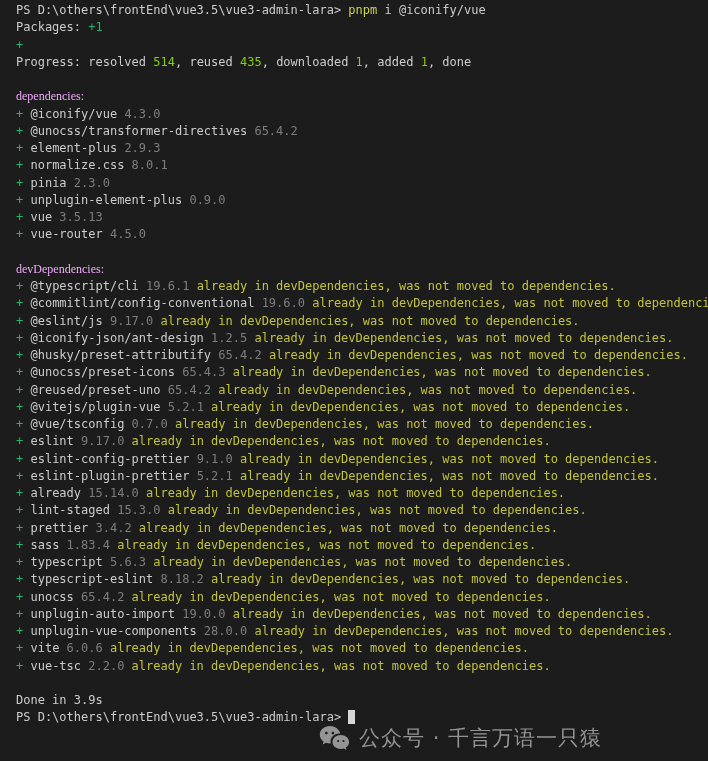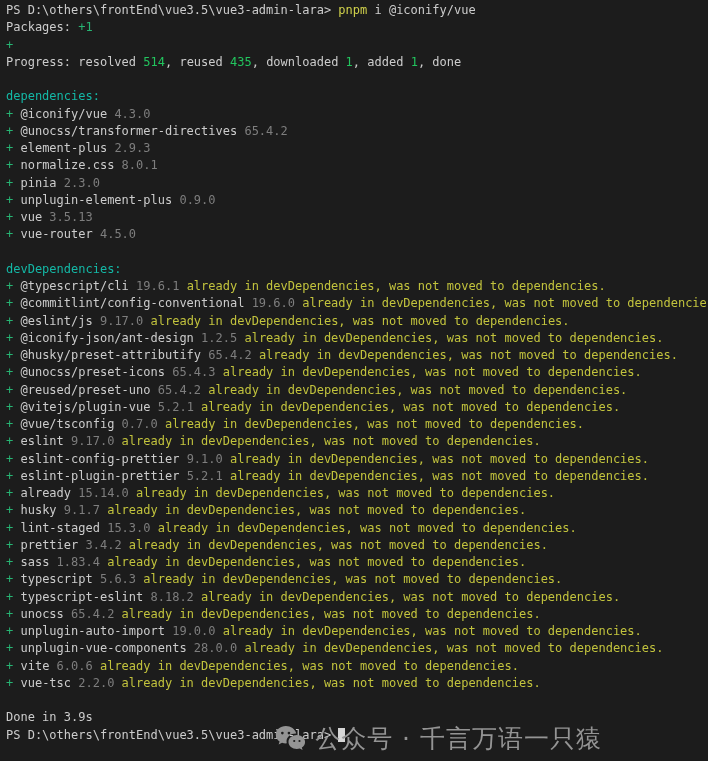--- a/index.html
+++ b/index.html
@@ -9,54 +9,54 @@
     width: 708px;
     height: 761px;
     overflow: hidden;
   }
   .terminal {
     position: relative;
     width: 616px;
     height: 761px;
     background: #1c1c1c;
     box-sizing: border-box;
-    padding: 2px 0 0 6px;
+    padding: 2px 0 0 16px;
     font-family: "DejaVu Sans Mono", "Liberation Mono", monospace;
     font-size: 12px;
     line-height: 17.25px;
     color: #cccccc;
   }
   .line {
     white-space: pre;
     height: 17.25px;
   }
   .c-fg     { color: #cccccc; }
   .c-cmd    { color: #d0d14b; }
   .c-yellow { color: #c2c33d; }
   .c-green  { color: #27b473; }
-  .c-teal   { color: #22c55e; }
-  .c-blue   { color: #14b8a6; }
+  .c-teal   { color: #84cc16; }
+  .c-blue   { color: #f0abfc; font-family: Liberation Serif, serif; }
   .c-gray   { color: #7e7e7e; }
   .cursor {
     display: inline-block;
     width: 7px;
     height: 14px;
     background: #d6d6d6;
     vertical-align: text-bottom;
   }
   .watermark {
     position: absolute;
     right: 14px;
     bottom: 9px;
     display: flex;
     align-items: center;
     gap: 9px;
     color: #949494;
     font-family: "DejaVu Sans", "Liberation Sans", sans-serif;
-    font-size: 25px;
+    font-size: 21px;
     letter-spacing: 1px;
     user-select: none;
   }
   .watermark svg { display: block; }
 </style>
 </head>
 <body>
 
 <div class="terminal">
 
@@ -94,21 +94,20 @@
       <div class="line"><span class="c-green">+ </span><span class="c-fg">@iconify-json/ant-design </span><span class="c-gray">1.2.5</span><span class="c-yellow"> already in devDependencies, was not moved to dependencies.</span></div>
       <div class="line"><span class="c-green">+ </span><span class="c-fg">@husky/preset-attributify </span><span class="c-gray">65.4.2</span><span class="c-yellow"> already in devDependencies, was not moved to dependencies.</span></div>
       <div class="line"><span class="c-green">+ </span><span class="c-fg">@unocss/preset-icons </span><span class="c-gray">65.4.3</span><span class="c-yellow"> already in devDependencies, was not moved to dependencies.</span></div>
       <div class="line"><span class="c-green">+ </span><span class="c-fg">@reused/preset-uno </span><span class="c-gray">65.4.2</span><span class="c-yellow"> already in devDependencies, was not moved to dependencies.</span></div>
       <div class="line"><span class="c-green">+ </span><span class="c-fg">@vitejs/plugin-vue </span><span class="c-gray">5.2.1</span><span class="c-yellow"> already in devDependencies, was not moved to dependencies.</span></div>
       <div class="line"><span class="c-green">+ </span><span class="c-fg">@vue/tsconfig </span><span class="c-gray">0.7.0</span><span class="c-yellow"> already in devDependencies, was not moved to dependencies.</span></div>
       <div class="line"><span class="c-green">+ </span><span class="c-fg">eslint </span><span class="c-gray">9.17.0</span><span class="c-yellow"> already in devDependencies, was not moved to dependencies.</span></div>
       <div class="line"><span class="c-green">+ </span><span class="c-fg">eslint-config-prettier </span><span class="c-gray">9.1.0</span><span class="c-yellow"> already in devDependencies, was not moved to dependencies.</span></div>
       <div class="line"><span class="c-green">+ </span><span class="c-fg">eslint-plugin-prettier </span><span class="c-gray">5.2.1</span><span class="c-yellow"> already in devDependencies, was not moved to dependencies.</span></div>
       <div class="line"><span class="c-green">+ </span><span class="c-fg">already </span><span class="c-gray">15.14.0</span><span class="c-yellow"> already in devDependencies, was not moved to dependencies.</span></div>
-      <div class="line"><span class="c-green">+ </span><span class="c-fg">husky </span><span class="c-gray">9.1.7</span><span class="c-yellow"> already in devDependencies, was not moved to dependencies.</span></div>
       <div class="line"><span class="c-green">+ </span><span class="c-fg">lint-staged </span><span class="c-gray">15.3.0</span><span class="c-yellow"> already in devDependencies, was not moved to dependencies.</span></div>
       <div class="line"><span class="c-green">+ </span><span class="c-fg">prettier </span><span class="c-gray">3.4.2</span><span class="c-yellow"> already in devDependencies, was not moved to dependencies.</span></div>
       <div class="line"><span class="c-green">+ </span><span class="c-fg">sass </span><span class="c-gray">1.83.4</span><span class="c-yellow"> already in devDependencies, was not moved to dependencies.</span></div>
       <div class="line"><span class="c-green">+ </span><span class="c-fg">typescript </span><span class="c-gray">5.6.3</span><span class="c-yellow"> already in devDependencies, was not moved to dependencies.</span></div>
       <div class="line"><span class="c-green">+ </span><span class="c-fg">typescript-eslint </span><span class="c-gray">8.18.2</span><span class="c-yellow"> already in devDependencies, was not moved to dependencies.</span></div>
       <div class="line"><span class="c-green">+ </span><span class="c-fg">unocss </span><span class="c-gray">65.4.2</span><span class="c-yellow"> already in devDependencies, was not moved to dependencies.</span></div>
       <div class="line"><span class="c-green">+ </span><span class="c-fg">unplugin-auto-import </span><span class="c-gray">19.0.0</span><span class="c-yellow"> already in devDependencies, was not moved to dependencies.</span></div>
       <div class="line"><span class="c-green">+ </span><span class="c-fg">unplugin-vue-components </span><span class="c-gray">28.0.0</span><span class="c-yellow"> already in devDependencies, was not moved to dependencies.</span></div>
       <div class="line"><span class="c-green">+ </span><span class="c-fg">vite </span><span class="c-gray">6.0.6</span><span class="c-yellow"> already in devDependencies, was not moved to dependencies.</span></div>
       <div class="line"><span class="c-green">+ </span><span class="c-fg">vue-tsc </span><span class="c-gray">2.2.0</span><span class="c-yellow"> already in devDependencies, was not moved to dependencies.</span></div>

